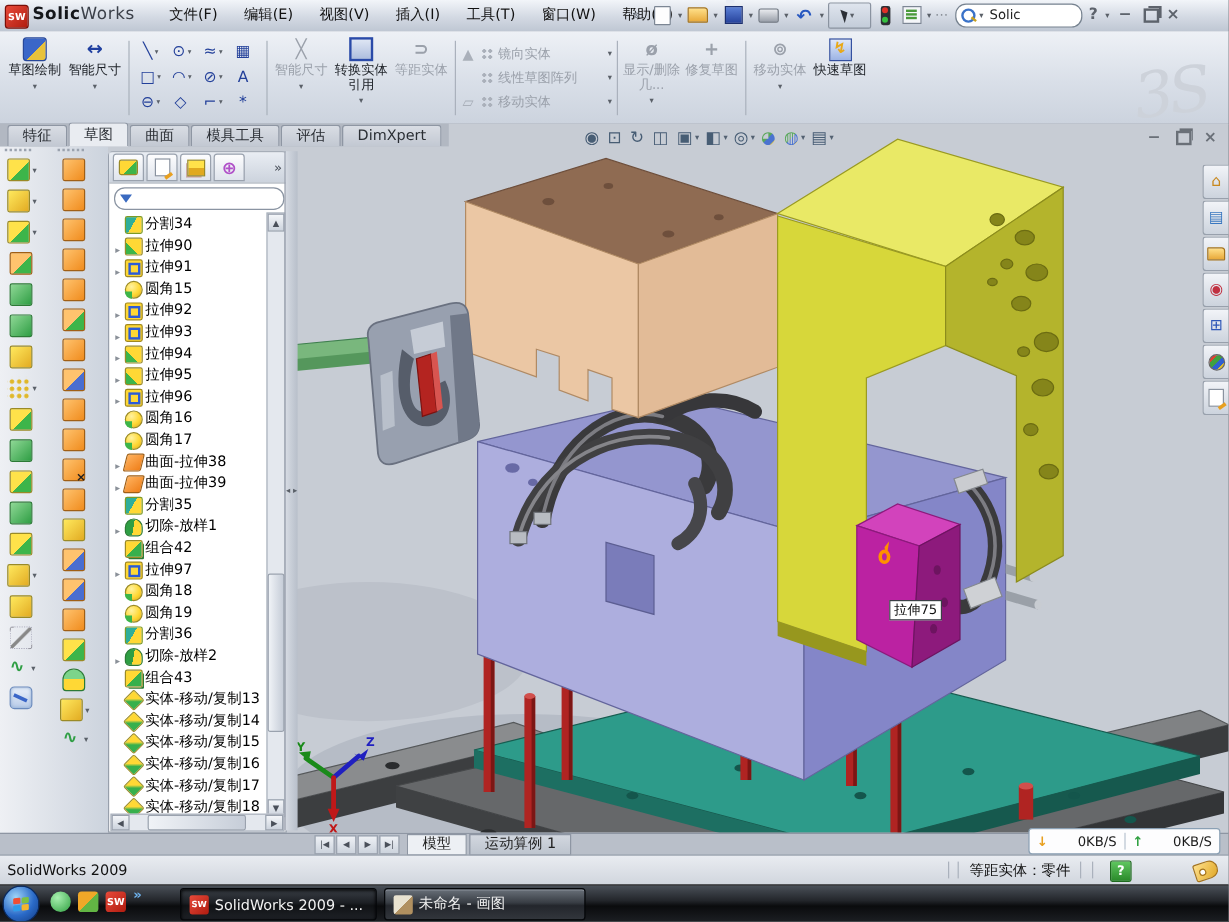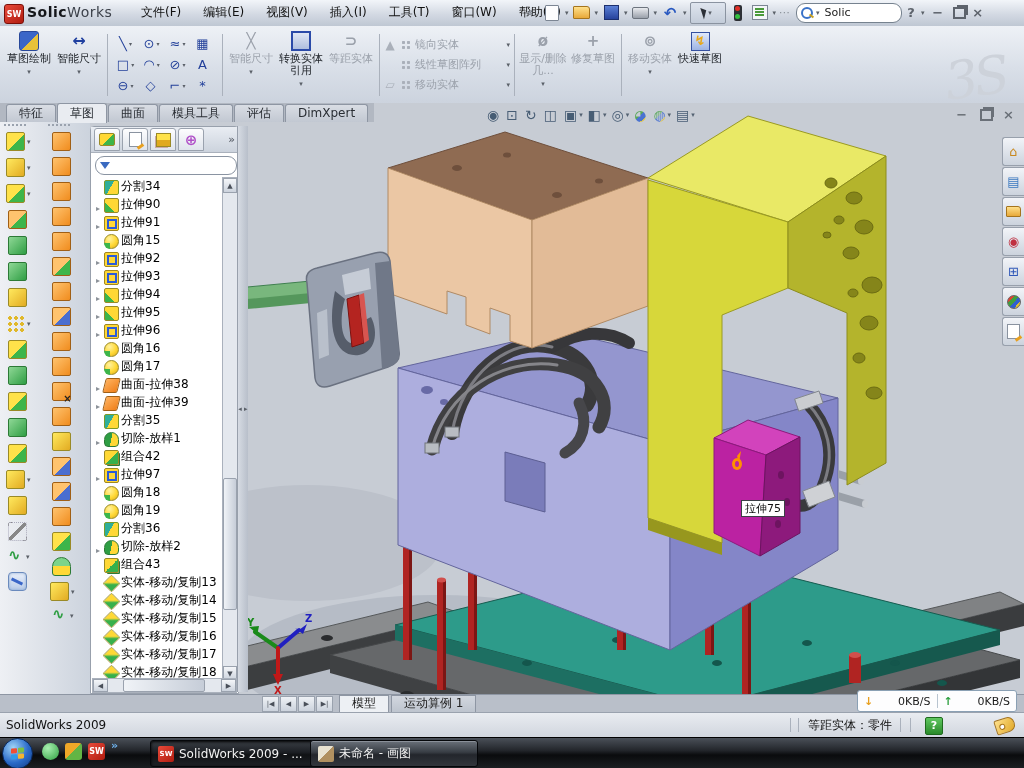--- a/index.html
+++ b/index.html
@@ -61,21 +61,21 @@
   .skcell{display:flex;align-items:center;gap:1px;color:#23409a;font-size:13px;justify-content:center;}
   .skcell .caret{font-size:6px;}
   .rowstack{display:flex;flex-direction:column;justify-content:center;gap:2px;width:128px;}
   .rowitem{display:flex;align-items:center;gap:4px;font-size:11px;color:#9ba1ab;height:18px;}
   .rowitem .ric{width:14px;height:14px;display:flex;align-items:center;justify-content:center;color:#aab0ba;font-size:12px;}
   .dots-ic{width:10px;height:10px;background:radial-gradient(circle 1.5px,#aab0ba 1.4px,transparent 1.5px);background-size:5px 5px;}
   #ds-mark{right:18px;top:22px;font-family:"DejaVu Serif","Liberation Serif",serif;font-style:italic;
     font-size:52px;color:#cdd2da;transform:rotate(-8deg);letter-spacing:-4px;}
 
   
-  #tabstrip{left:0;top:103px;width:368px;height:19px;background:#b2b8c2;display:flex;align-items:center;padding-left:6px;gap:1px;z-index:6;}
+  #tabstrip{left:0;top:103px;width:368px;height:19px;background:#b2b8c2;display:flex;align-items:flex-end;padding-left:6px;gap:1px;z-index:6;}
   .rtab{height:17px;line-height:16px;padding:0 12px;font-size:12px;color:#2a2e34;
     background:linear-gradient(#d9dde4,#c2c8d2);border:1px solid #8e96a3;border-bottom:0;border-radius:3px 3px 0 0;}
   .rtab.active{background:#e9ecf1;height:19px;line-height:18px;}
 
   
   #leftbar{left:0;top:122px;width:90px;height:590px;background:linear-gradient(90deg,#eef0f4,#ccd3dd);}
   .vcol{position:absolute;display:flex;flex-direction:column;align-items:center;gap:7px;}
   .grip{width:22px;height:4px;border-top:2px dotted #9aa2ae;margin-bottom:2px;}
   .lti{display:flex;align-items:center;gap:1px;}
   .mi{width:17px;height:17px;border-radius:2px;display:inline-block;}
@@ -1051,21 +1051,21 @@
   <div class="abs" style="left:42px;top:743px;display:flex;gap:6px;align-items:center;z-index:10;">
     <span class="qicon q-msg"></span>
     <span class="qicon q-safe"></span>
     <span class="qicon q-sw">SW</span>
     <span class="q-chev" style="align-self:flex-start;margin-top:-4px;">»</span>
   </div>
   <div class="taskb active" style="left:150px;width:148px;z-index:10;">
     <span class="tb-ico tb-sw">SW</span>
     <span>SolidWorks 2009 - ...</span>
   </div>
-  <div class="taskb" style="left:310px;width:152px;z-index:10;">
+  <div class="taskb" style="left:320px;width:152px;z-index:10;">
     <span class="tb-ico tb-paint"></span>
     <span>未命名 - 画图</span>
   </div>
   <div id="tray">
     <span class="kbd" style="margin-right:14px;">⌨</span>
     <span class="tray-items" style="display:flex;gap:4px;">
 
     <span class="tico" style="background: rgb(194, 48, 40);">
           <span>✕</span>
         </span>

